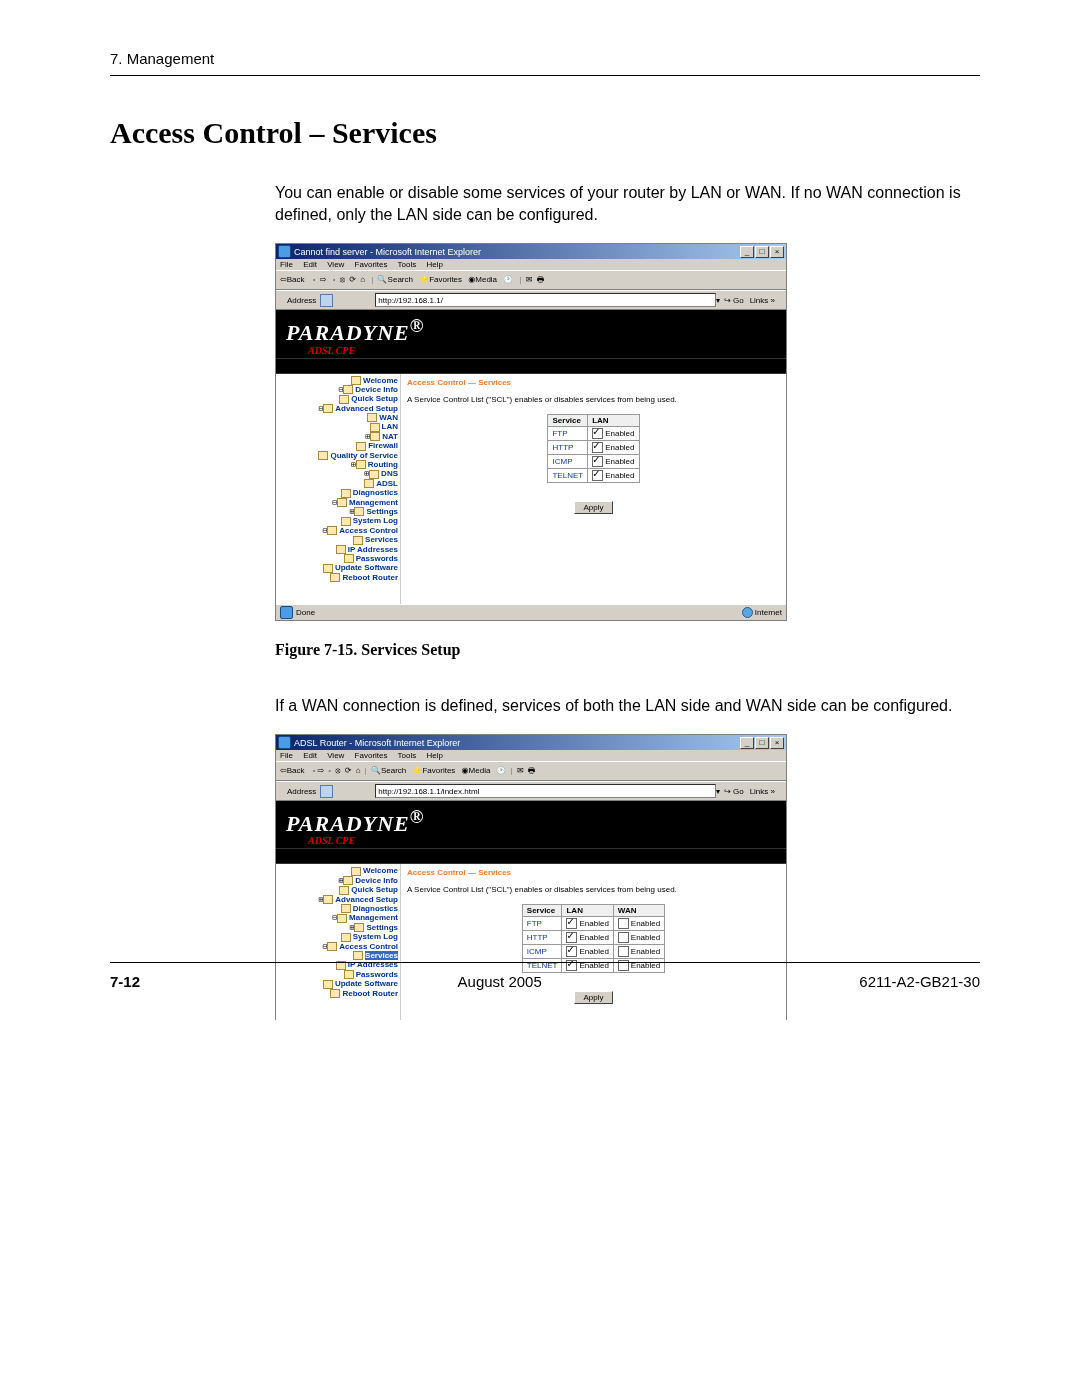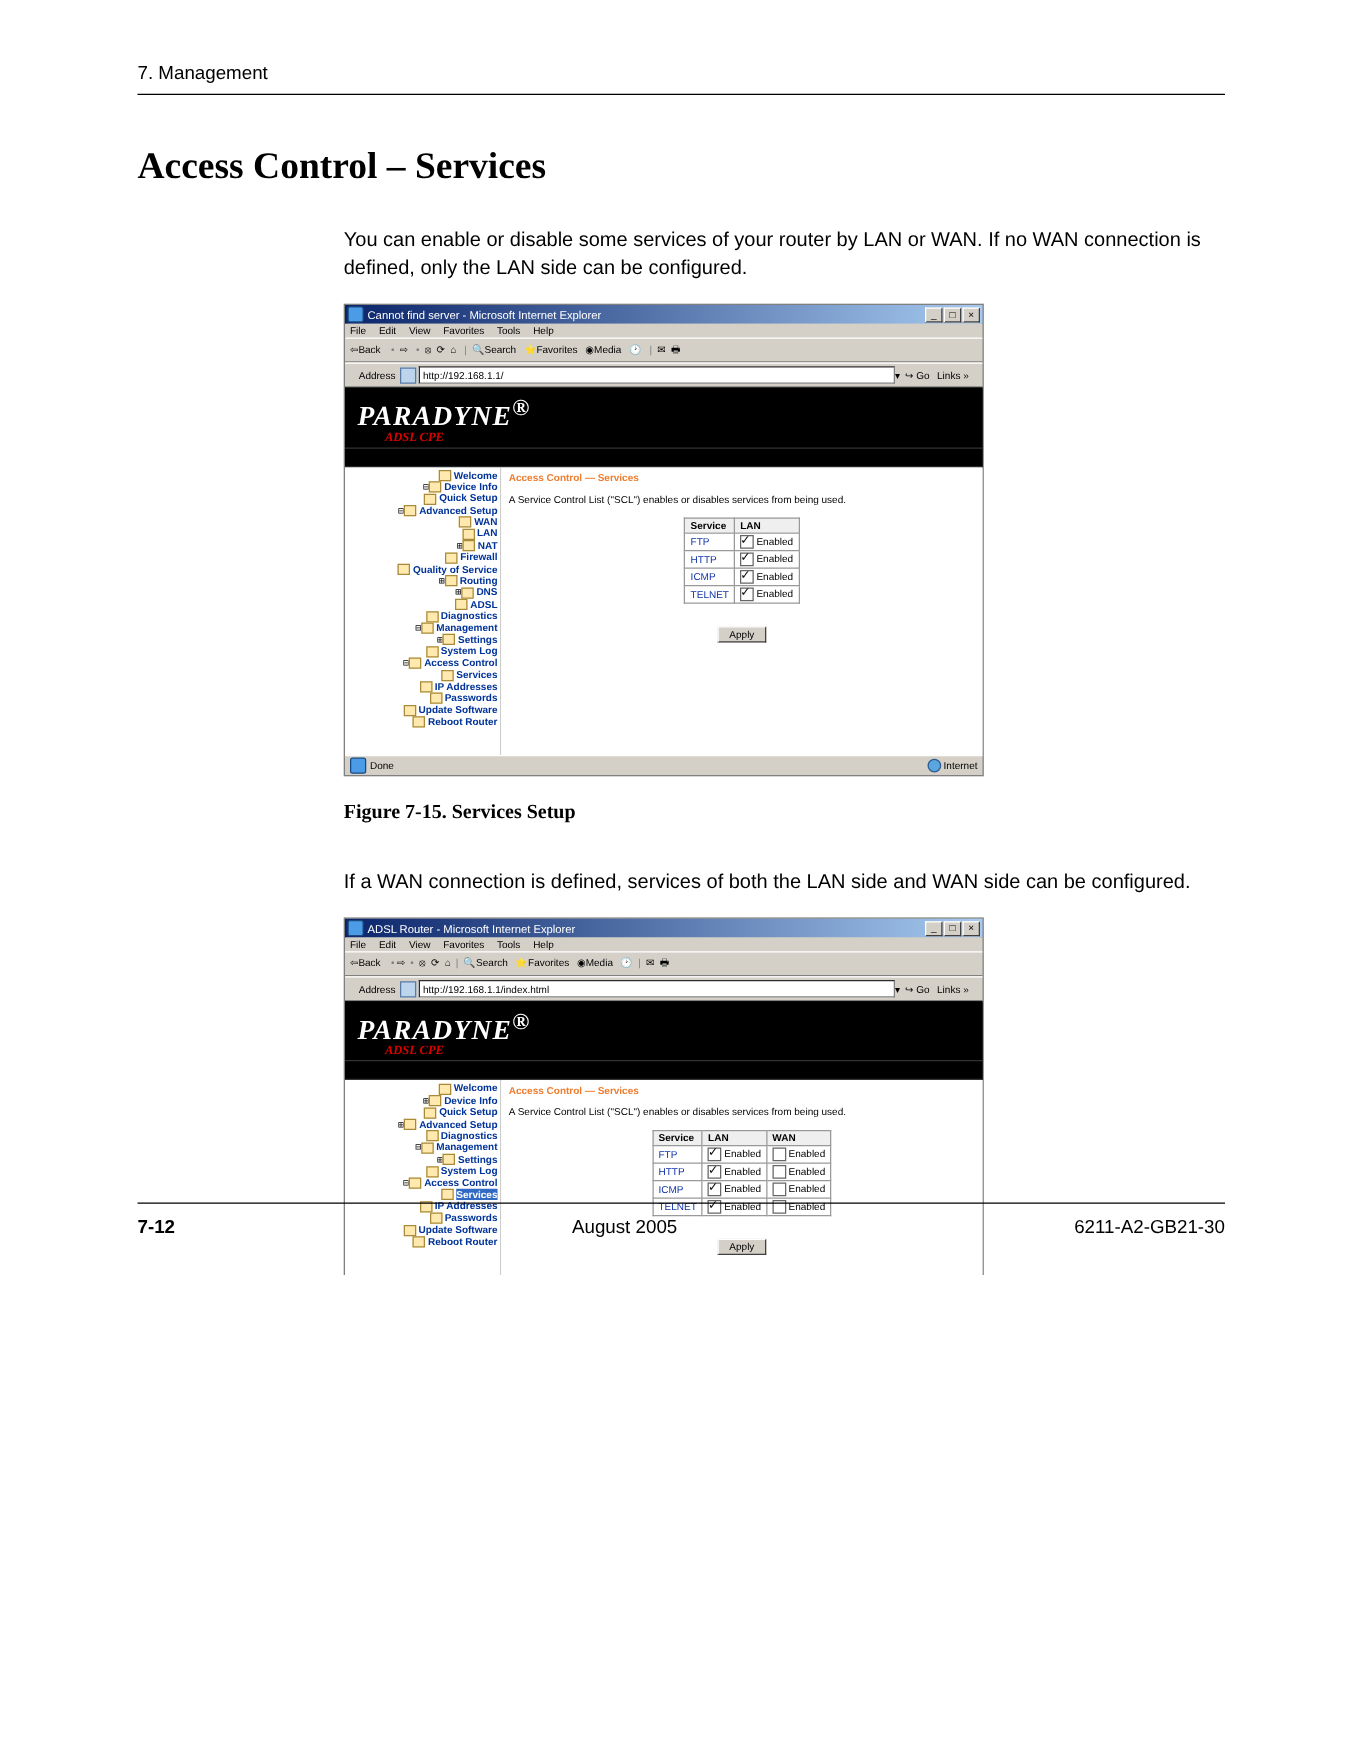--- a/index.html
+++ b/index.html
@@ -102,20 +102,21 @@
   .addr-ico {
     display:inline-block;width:11px;height:11px;background:#bcd4ec;border:1px solid #5a7aa5;margin-right:2px;
   }
   .addrbar input {
     flex: 1;
     font-size: 8px;
     height: 12px;
     background:#fff;
     border: 1px inset #808080;
     padding: 0 2px;
+    margin-left: 40px;
   }
   .addrbar .go { margin-left: 4px; }
   .addrbar .links { margin-left: 6px; }
 
   .content-area {
     background: #000;
     display: flex;
     flex-direction: column;
   }
   .banner {

